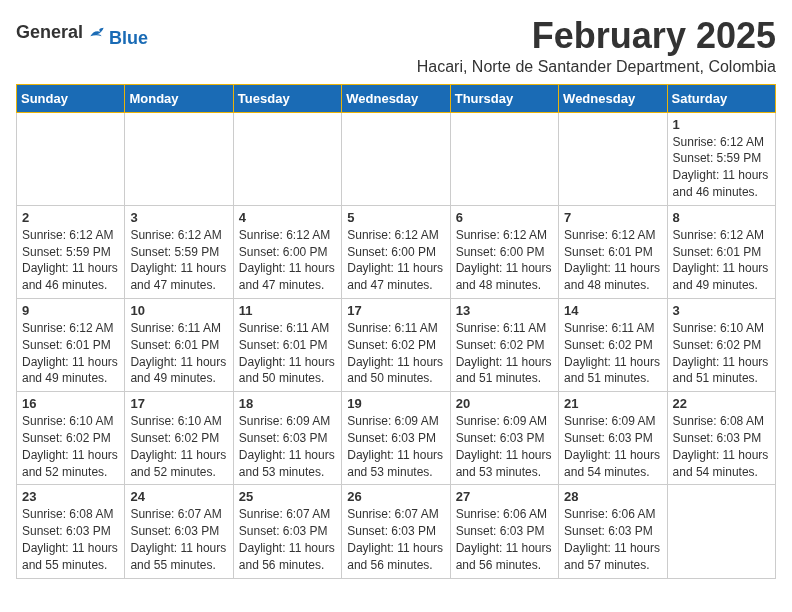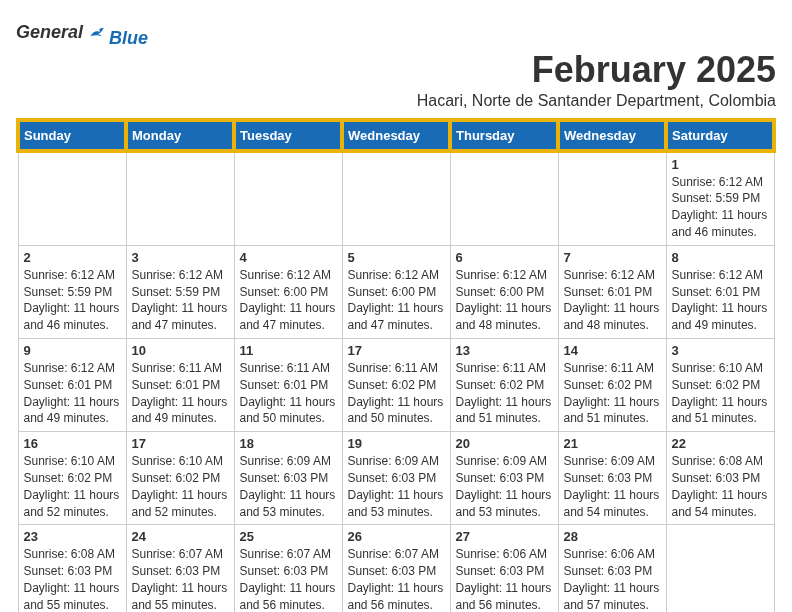--- a/index.html
+++ b/index.html
@@ -13,21 +13,20 @@
     .header {
       display: flex;
       align-items: flex-start;
       justify-content: space-between;
       margin-bottom: 4px;
     }
     .logo {
       display: flex;
       flex-direction: column;
       align-items: flex-start;
-      font-style: italic;
     }
     .logo-text {
       display: flex;
       align-items: center;
       gap: 2px;
     }
     .logo-general {
       font-size: 18px;
       font-weight: bold;
       color: #333;
@@ -44,40 +43,39 @@
       margin-left: 2px;
     }
     .title-block {
       text-align: right;
     }
     .month-title {
       font-size: 36px;
       font-weight: bold;
       color: #333;
       line-height: 1.1;
-      margin-top: 34px;
     }
     .location-title {
       font-size: 16px;
       color: #333;
       margin-top: 2px;
     }
     .calendar {
       width: 100%;
       border-collapse: collapse;
       margin-top: 8px;
     }
     .calendar th {
       background: #1a6bb5;
       color: #fff;
       font-size: 13px;
       font-weight: bold;
       padding: 6px 4px;
       text-align: left;
-      border: 4px solid #eab308;
+      border: 1px solid #eab308;
     }
     .calendar td {
       border: 1px solid #ccc;
       vertical-align: top;
       padding: 4px 5px;
       width: calc(100% / 7);
       min-height: 80px;
       font-size: 10.5px;
       color: #333;
       background: #fff;

